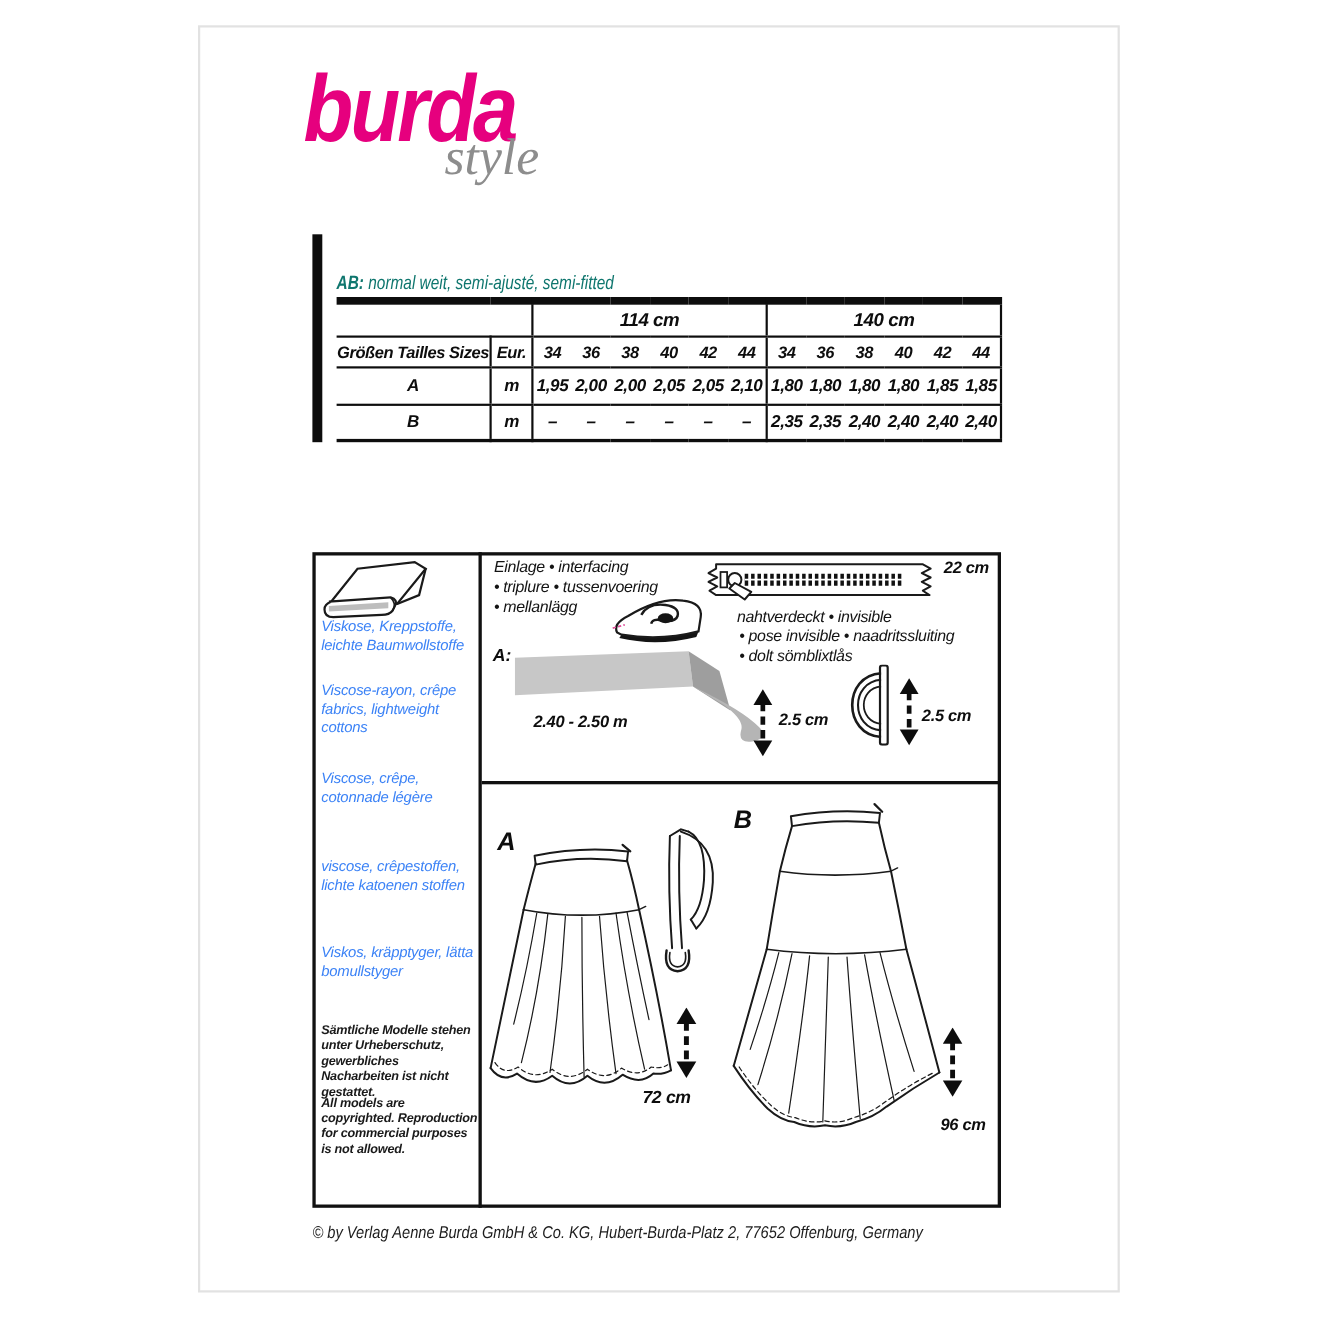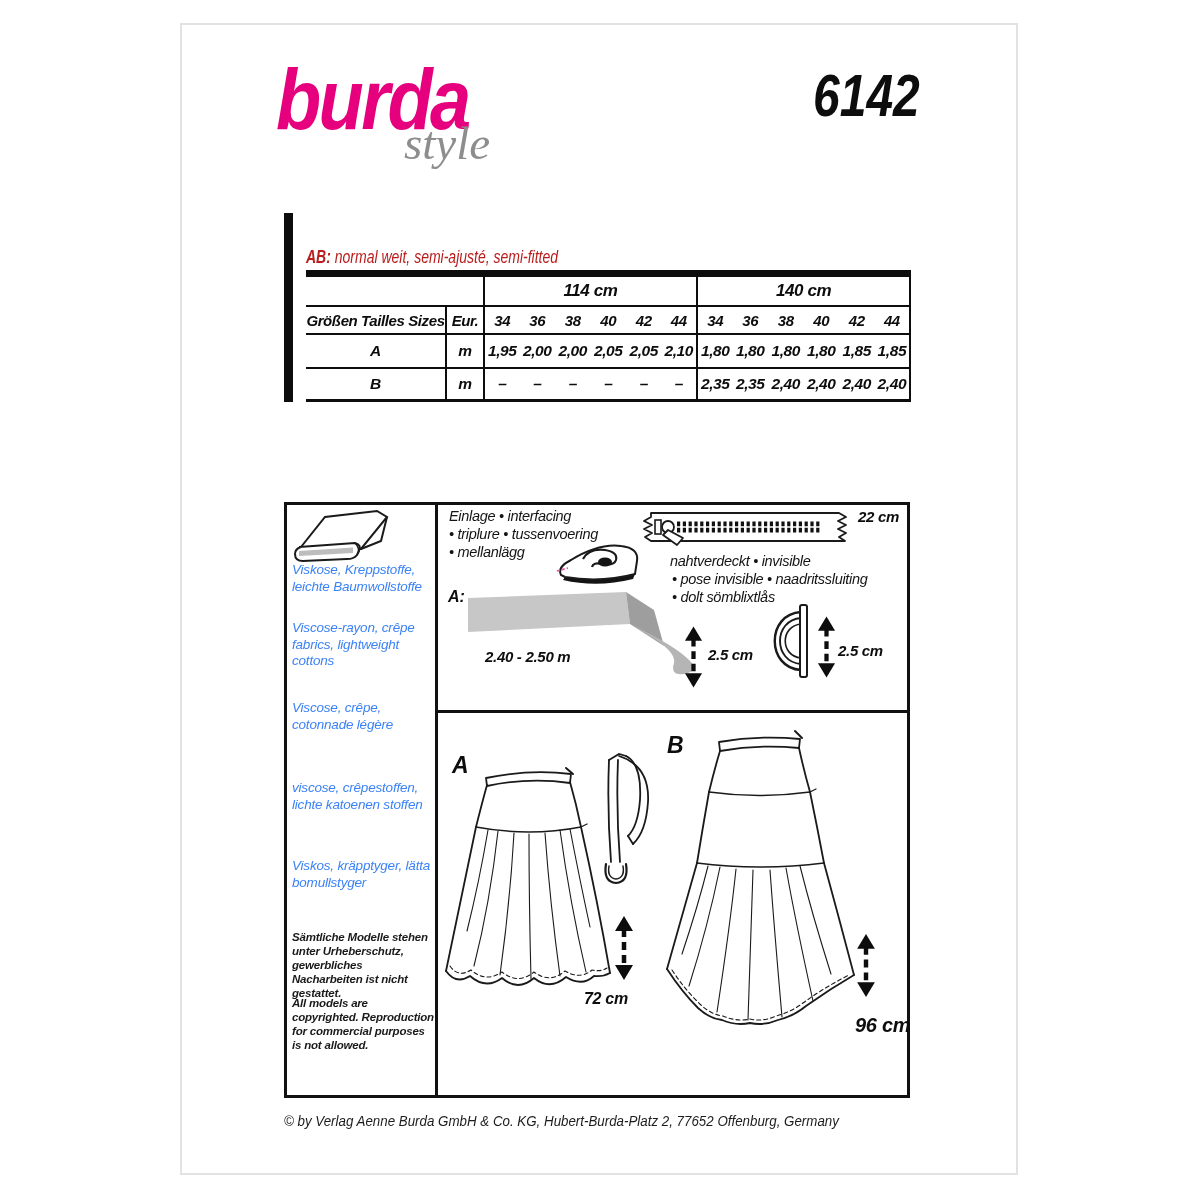--- a/index.html
+++ b/index.html
@@ -14,21 +14,21 @@
             letter-spacing:-3px;line-height:86px;}
   .wordmark .cx{transform:scaleX(0.86);}
   .wordsub{left:404px;top:118px;font-family:"Liberation Serif",serif;font-size:47px;
            color:#8d8d8d;line-height:50px;}
   .patnum{left:813px;top:66px;font-size:60px;font-weight:bold;line-height:60px;color:#0d0d0d;}
   .patnum .cx{transform:scaleX(0.8);}
   
   .accentbar{left:284px;top:213px;width:9px;height:189px;background:#0d0d0d;}
   .ptitle{left:306px;top:217px;font-size:26px;font-weight:bold;line-height:28px;color:#0d0d0d;}
   .ptitle .cx{transform:scaleX(0.8);word-spacing:8px;letter-spacing:0.5px;}
-  .psub{left:306px;top:248px;font-size:17.5px;line-height:19px;color:#b91c1c;}
+  .psub{left:306px;top:248px;font-size:17.5px;line-height:19px;color:#0f766e;}
   .psub .cx{transform:scaleX(0.8);}
   .psub b{font-weight:bold;}
   
   table.sizetable{position:absolute;left:306px;top:270px;width:604px;border-collapse:collapse;
       table-layout:fixed;border-top:7px solid #0d0d0d;border-right:2.5px solid #0d0d0d;
       border-bottom:3px solid #0d0d0d;font-weight:bold;color:#0d0d0d;}
   table.sizetable td{padding:0;text-align:center;letter-spacing:-0.4px;overflow:hidden;white-space:nowrap;}
   tr.r1 td{height:28px;font-size:17px;border-bottom:2px solid #0d0d0d;margin-left:28px;}
   tr.r2 td{height:26px;font-size:15px;border-bottom:2px solid #0d0d0d;margin-top:43px;}
   tr.ra td{height:32px;font-size:15.5px;border-bottom:2px solid #0d0d0d;}
@@ -55,21 +55,20 @@
   svg{display:block;}
 </style>
 </head>
 <body>
 
 <div id="stage">
   <div class="envelope"></div>
 
   <div class="abs wordmark"><span class="cx">burda</span></div>
   <div class="abs wordsub"><span>style</span></div>
-  <div class="abs patnum"><span class="cx">6142</span></div>
 
   <div class="abs accentbar"></div>
   <div class="abs psub"><span class="cx"><b>AB:</b><span> normal weit, semi-ajusté, semi-fitted</span></span></div>
 
   <table class="sizetable">
     <colgroup>
       <col style="width:140px">
         <col style="width:38px">
       <col span="12" style="width:35.5px">
     </colgroup>
@@ -267,16 +266,16 @@
         <path d="M50,140 Q40,180 24,228"></path>
       </g>
       <path d="M14,244 Q27,264 43,279 Q54,289 65,290 Q79,296 92,293 Q105,296 118,290 Q133,286 145,277 Q167,261 191,249" stroke-width="1.1" stroke-dasharray="4,3"></path>
     </g>
   </svg>
   <svg class="abs" style="left:856px;top:934px" width="20" height="63" viewBox="0 0 20 64">
     <polygon points="10,0 19,15 1,15" fill="#0d0d0d"></polygon>
     <polygon points="10,64 19,49 1,49" fill="#0d0d0d"></polygon>
     <line x1="10" y1="13" x2="10" y2="51" stroke="#0d0d0d" stroke-width="4.5" stroke-dasharray="8,5"></line>
   </svg>
-  <div class="abs meas" style="left:855px;top:1014px;font-size:20px">96 cm</div>
+  <div class="abs meas" style="left:855px;top:1014px;font-size:15px">96 cm</div>
 
   <div class="abs pubfoot"><span class="cx">© by Verlag Aenne Burda GmbH &amp; Co. KG, Hubert-Burda-Platz 2, 77652 Offenburg, Germany</span></div>
 </div>
 
 </body></html>

